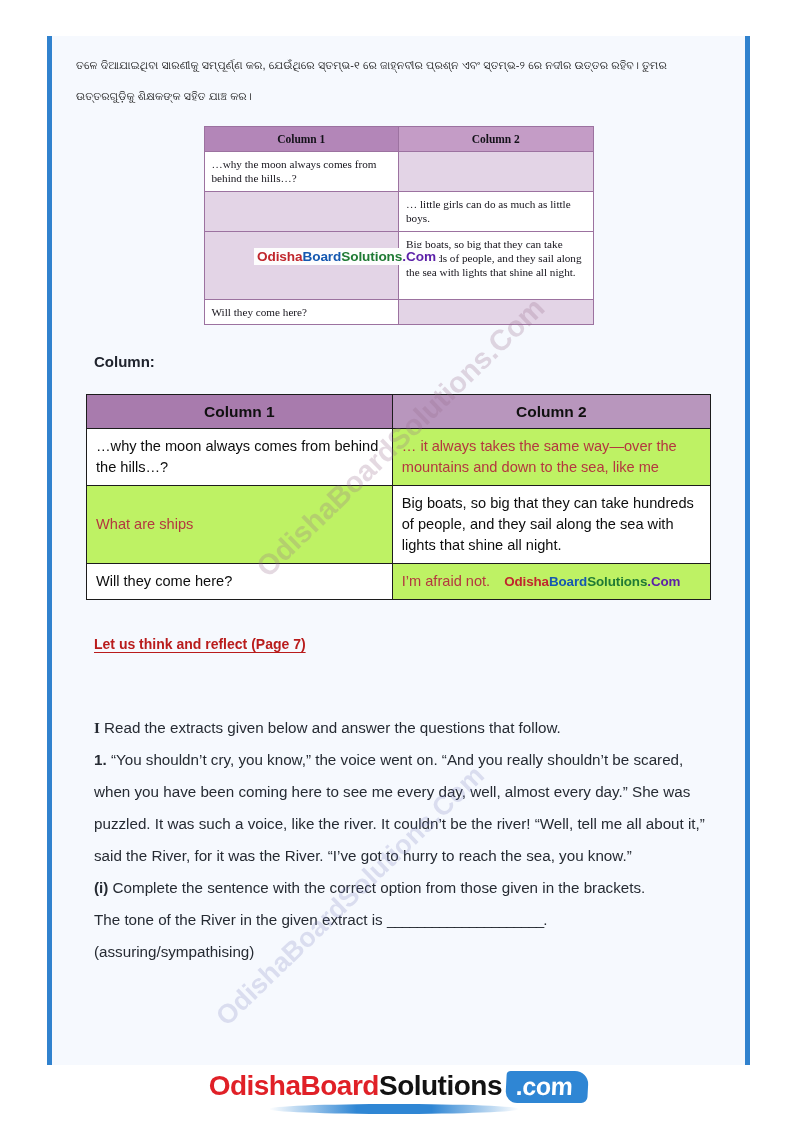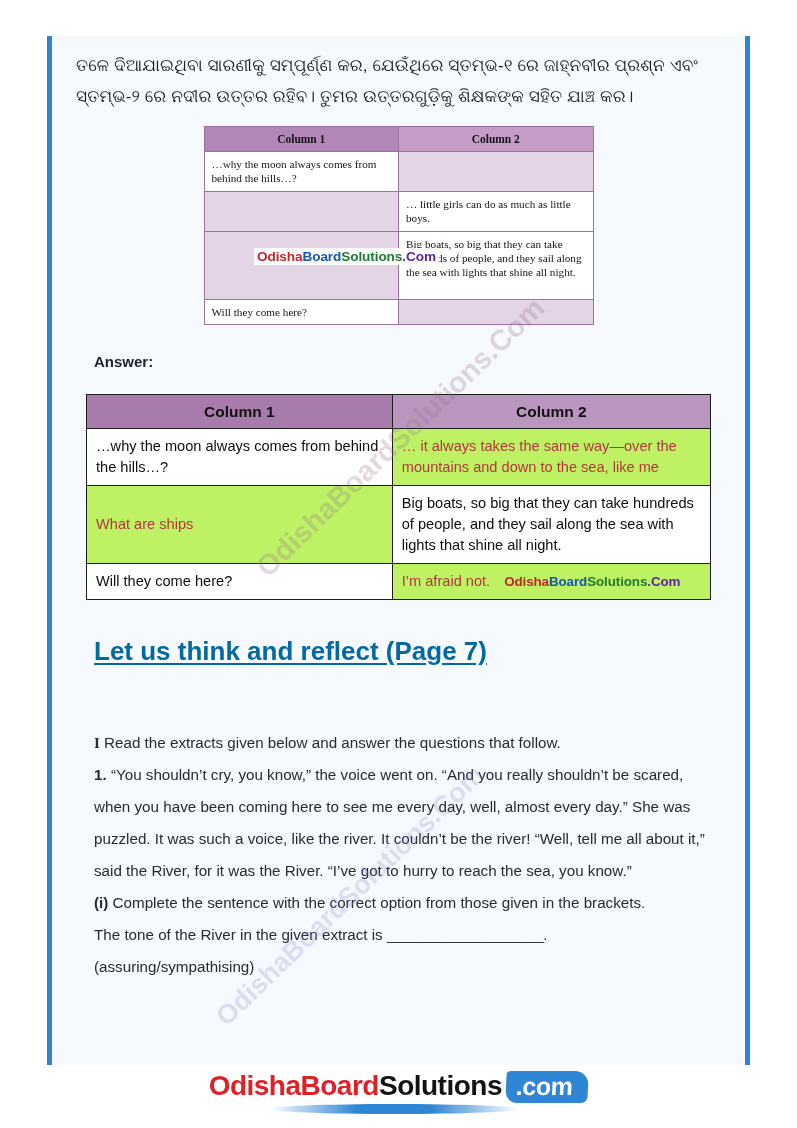--- a/index.html
+++ b/index.html
@@ -23,21 +23,21 @@
     width: 703px; height: 1029px;
     background: #f6f9fe;
     border-left: 5px solid #3182ce;
     border-right: 5px solid #3182ce;
     padding: 14px 24px 0 24px;
   }
 
   
   .odia {
     font-family: "Liberation Sans", sans-serif;
-    font-size: 17px;
+    font-size: 11px;
     line-height: 31px;
     color: #1b1b1b;
     letter-spacing: .1px;
   }
 
   
   table { border-collapse: collapse; border-radius: 16px; }
 
   
   #table-question-wrap {
@@ -145,23 +145,23 @@
     white-space: nowrap;
     pointer-events: none;
     z-index: 4;
   }
   #ghost-1 { left: 250px; top: 560px; font-size: 29px; color: rgba(150,110,140,0.26); }
   #ghost-2 { left: 210px; top: 1010px; font-size: 27px; color: rgba(120,125,185,0.22); }
 
   
   .heading-orange {
     margin: 36px 0 0 18px;
-    font-size: 26px;
-    font-weight: bold;
-    color: #0369a1;
+    font-size: 14px;
+    font-weight: bold;
+    color: #b91c1c;
     text-decoration: underline;
     text-underline-offset: 3px;
   }
 
   
   .prose {
     margin: 60px 0 0 18px;
     font-size: 15.2px;
     line-height: 32px;
     color: #262b33;
@@ -242,21 +242,21 @@
           <tr>
             <td class="filled" style="height:24px">Will they come here?</td>
             <td class="blank"></td>
           </tr>
         </tbody>
       </table>
 
       <div id="obs-inline-t1" class="obs-inline"><span class="obs-o">Odisha</span><span class="obs-b">Board</span><span class="obs-s">Solutions</span><span class="obs-c">.Com</span></div>
     </div>
 
-    <div class="answer-label">Answer:</div>
+    <div class="answer-label">Column:</div>
 
     <div id="table-answer-wrap">
       <table class="t2">
         <thead>
           <tr>
             <th class="c1" style="width:49%">Column 1</th>
             <th class="c2">Column 2</th>
           </tr>
         </thead>
         <tbody>

